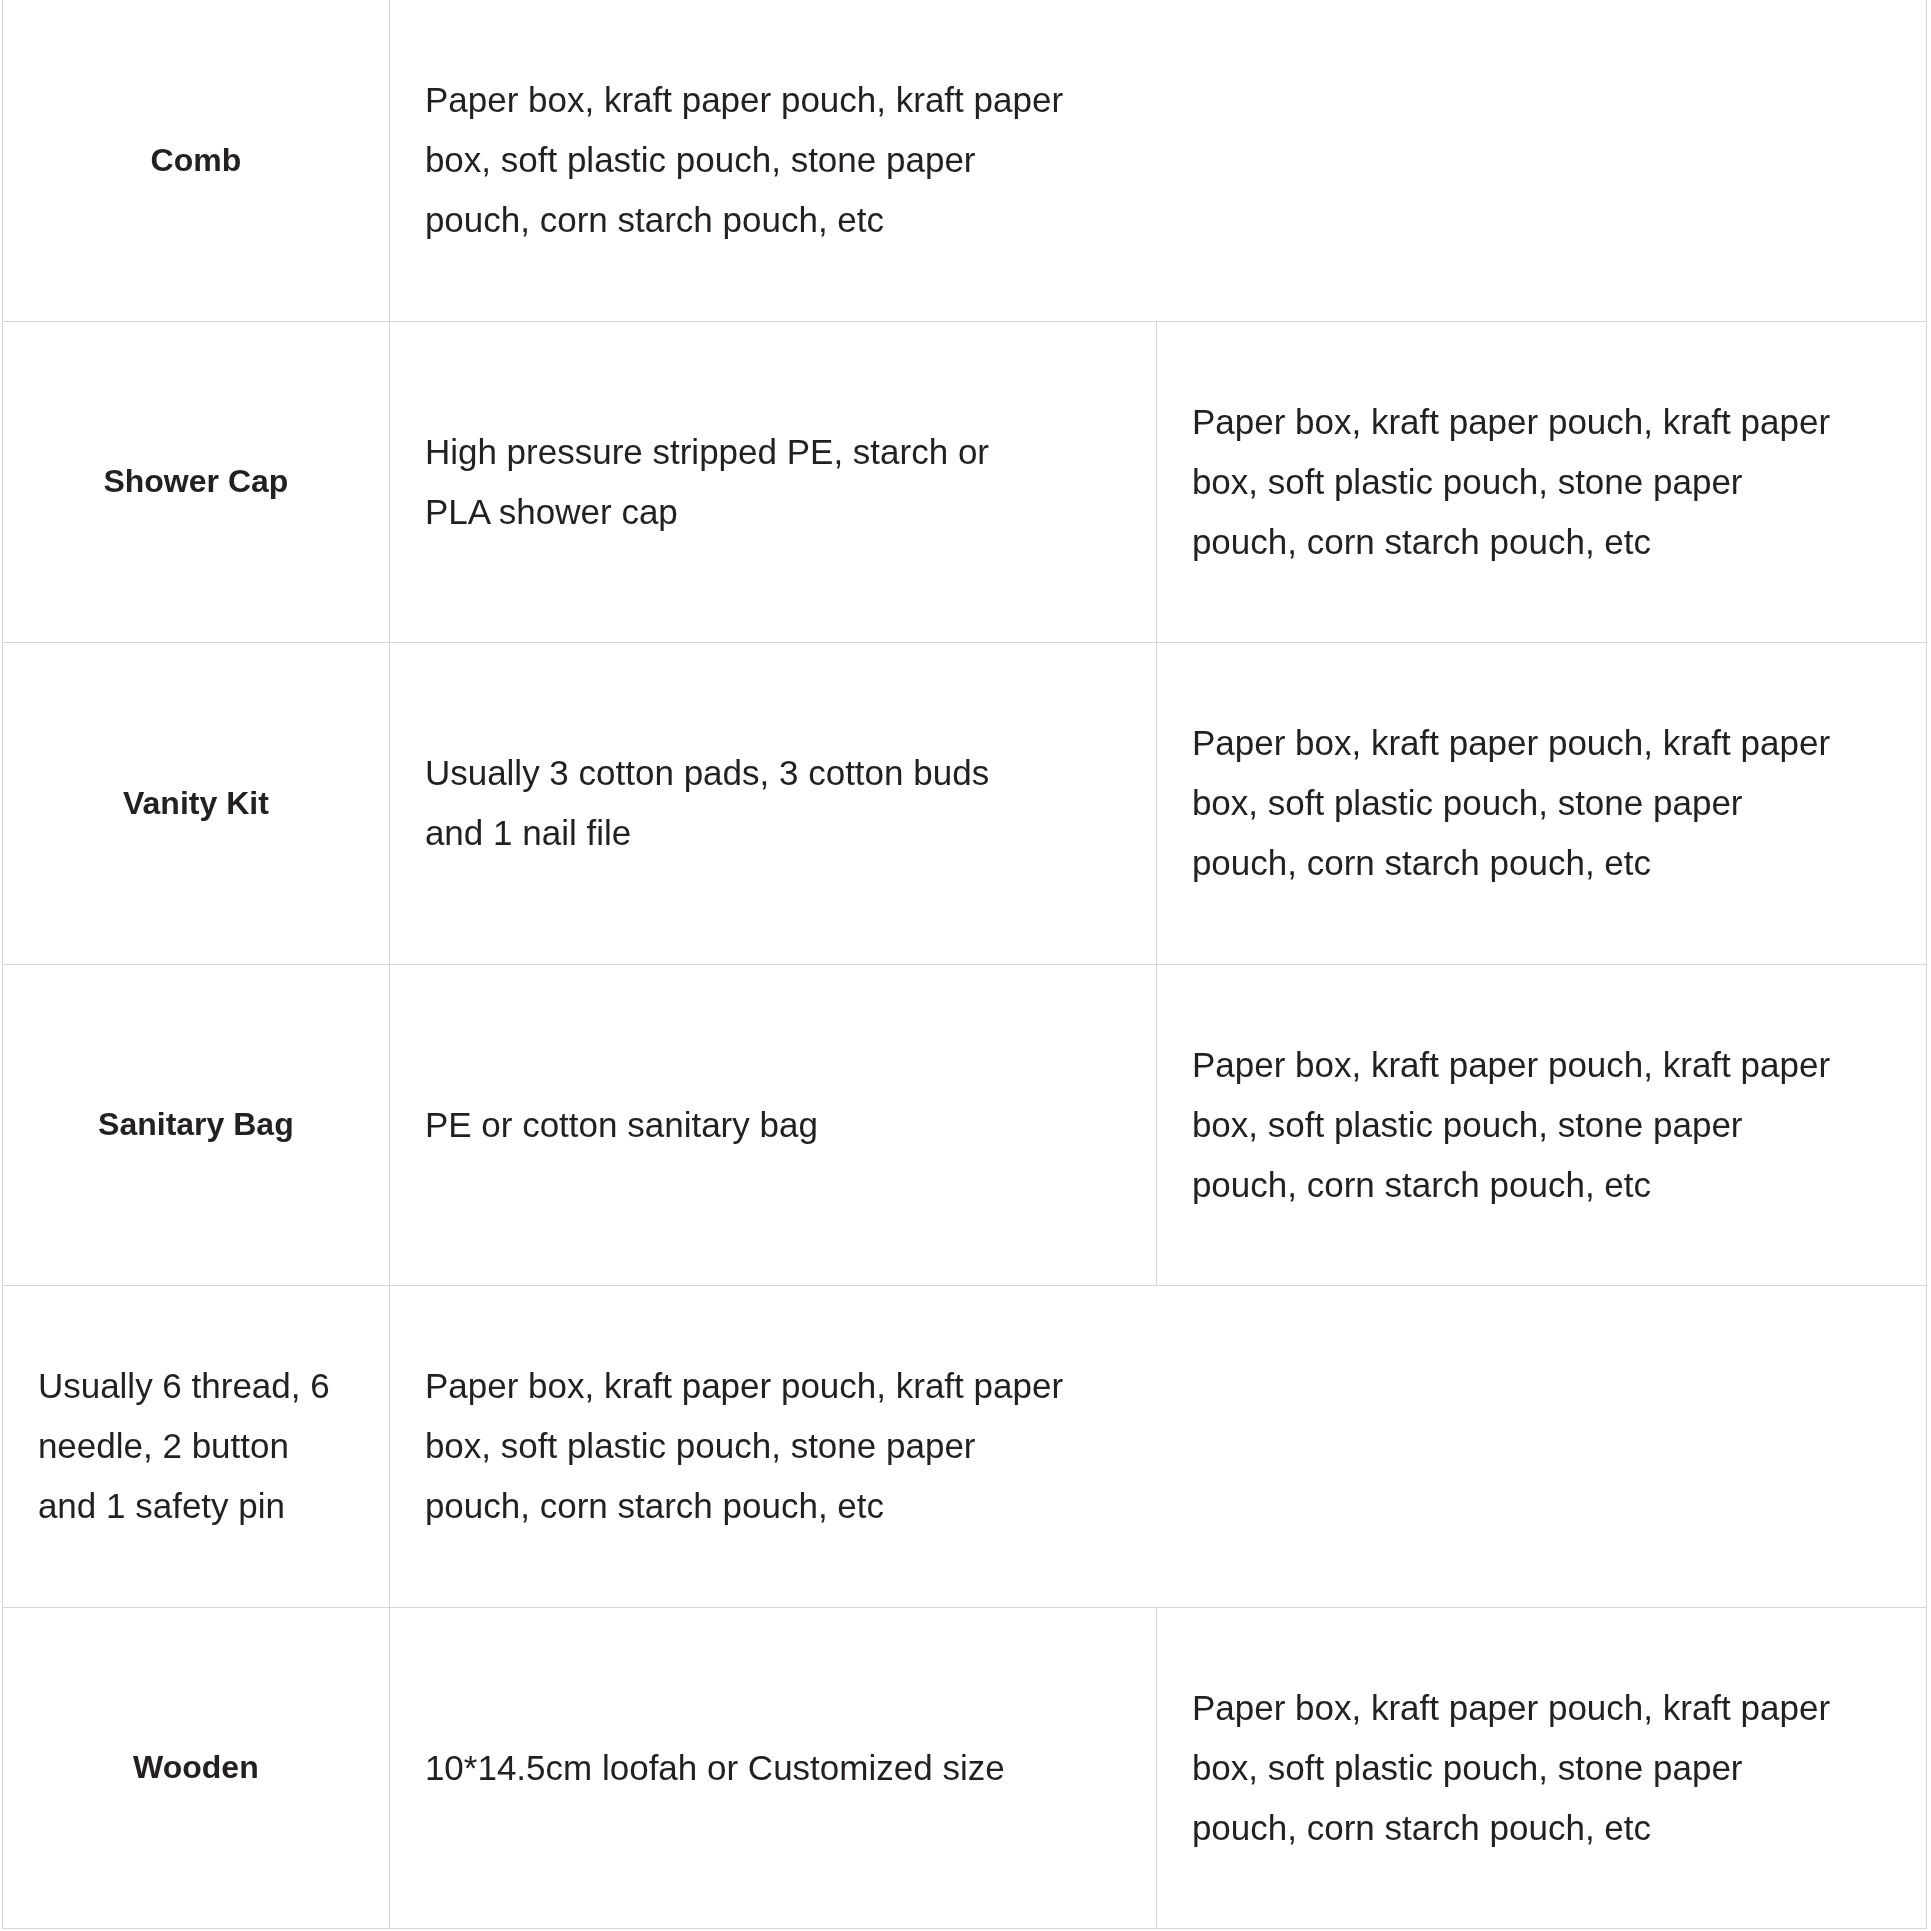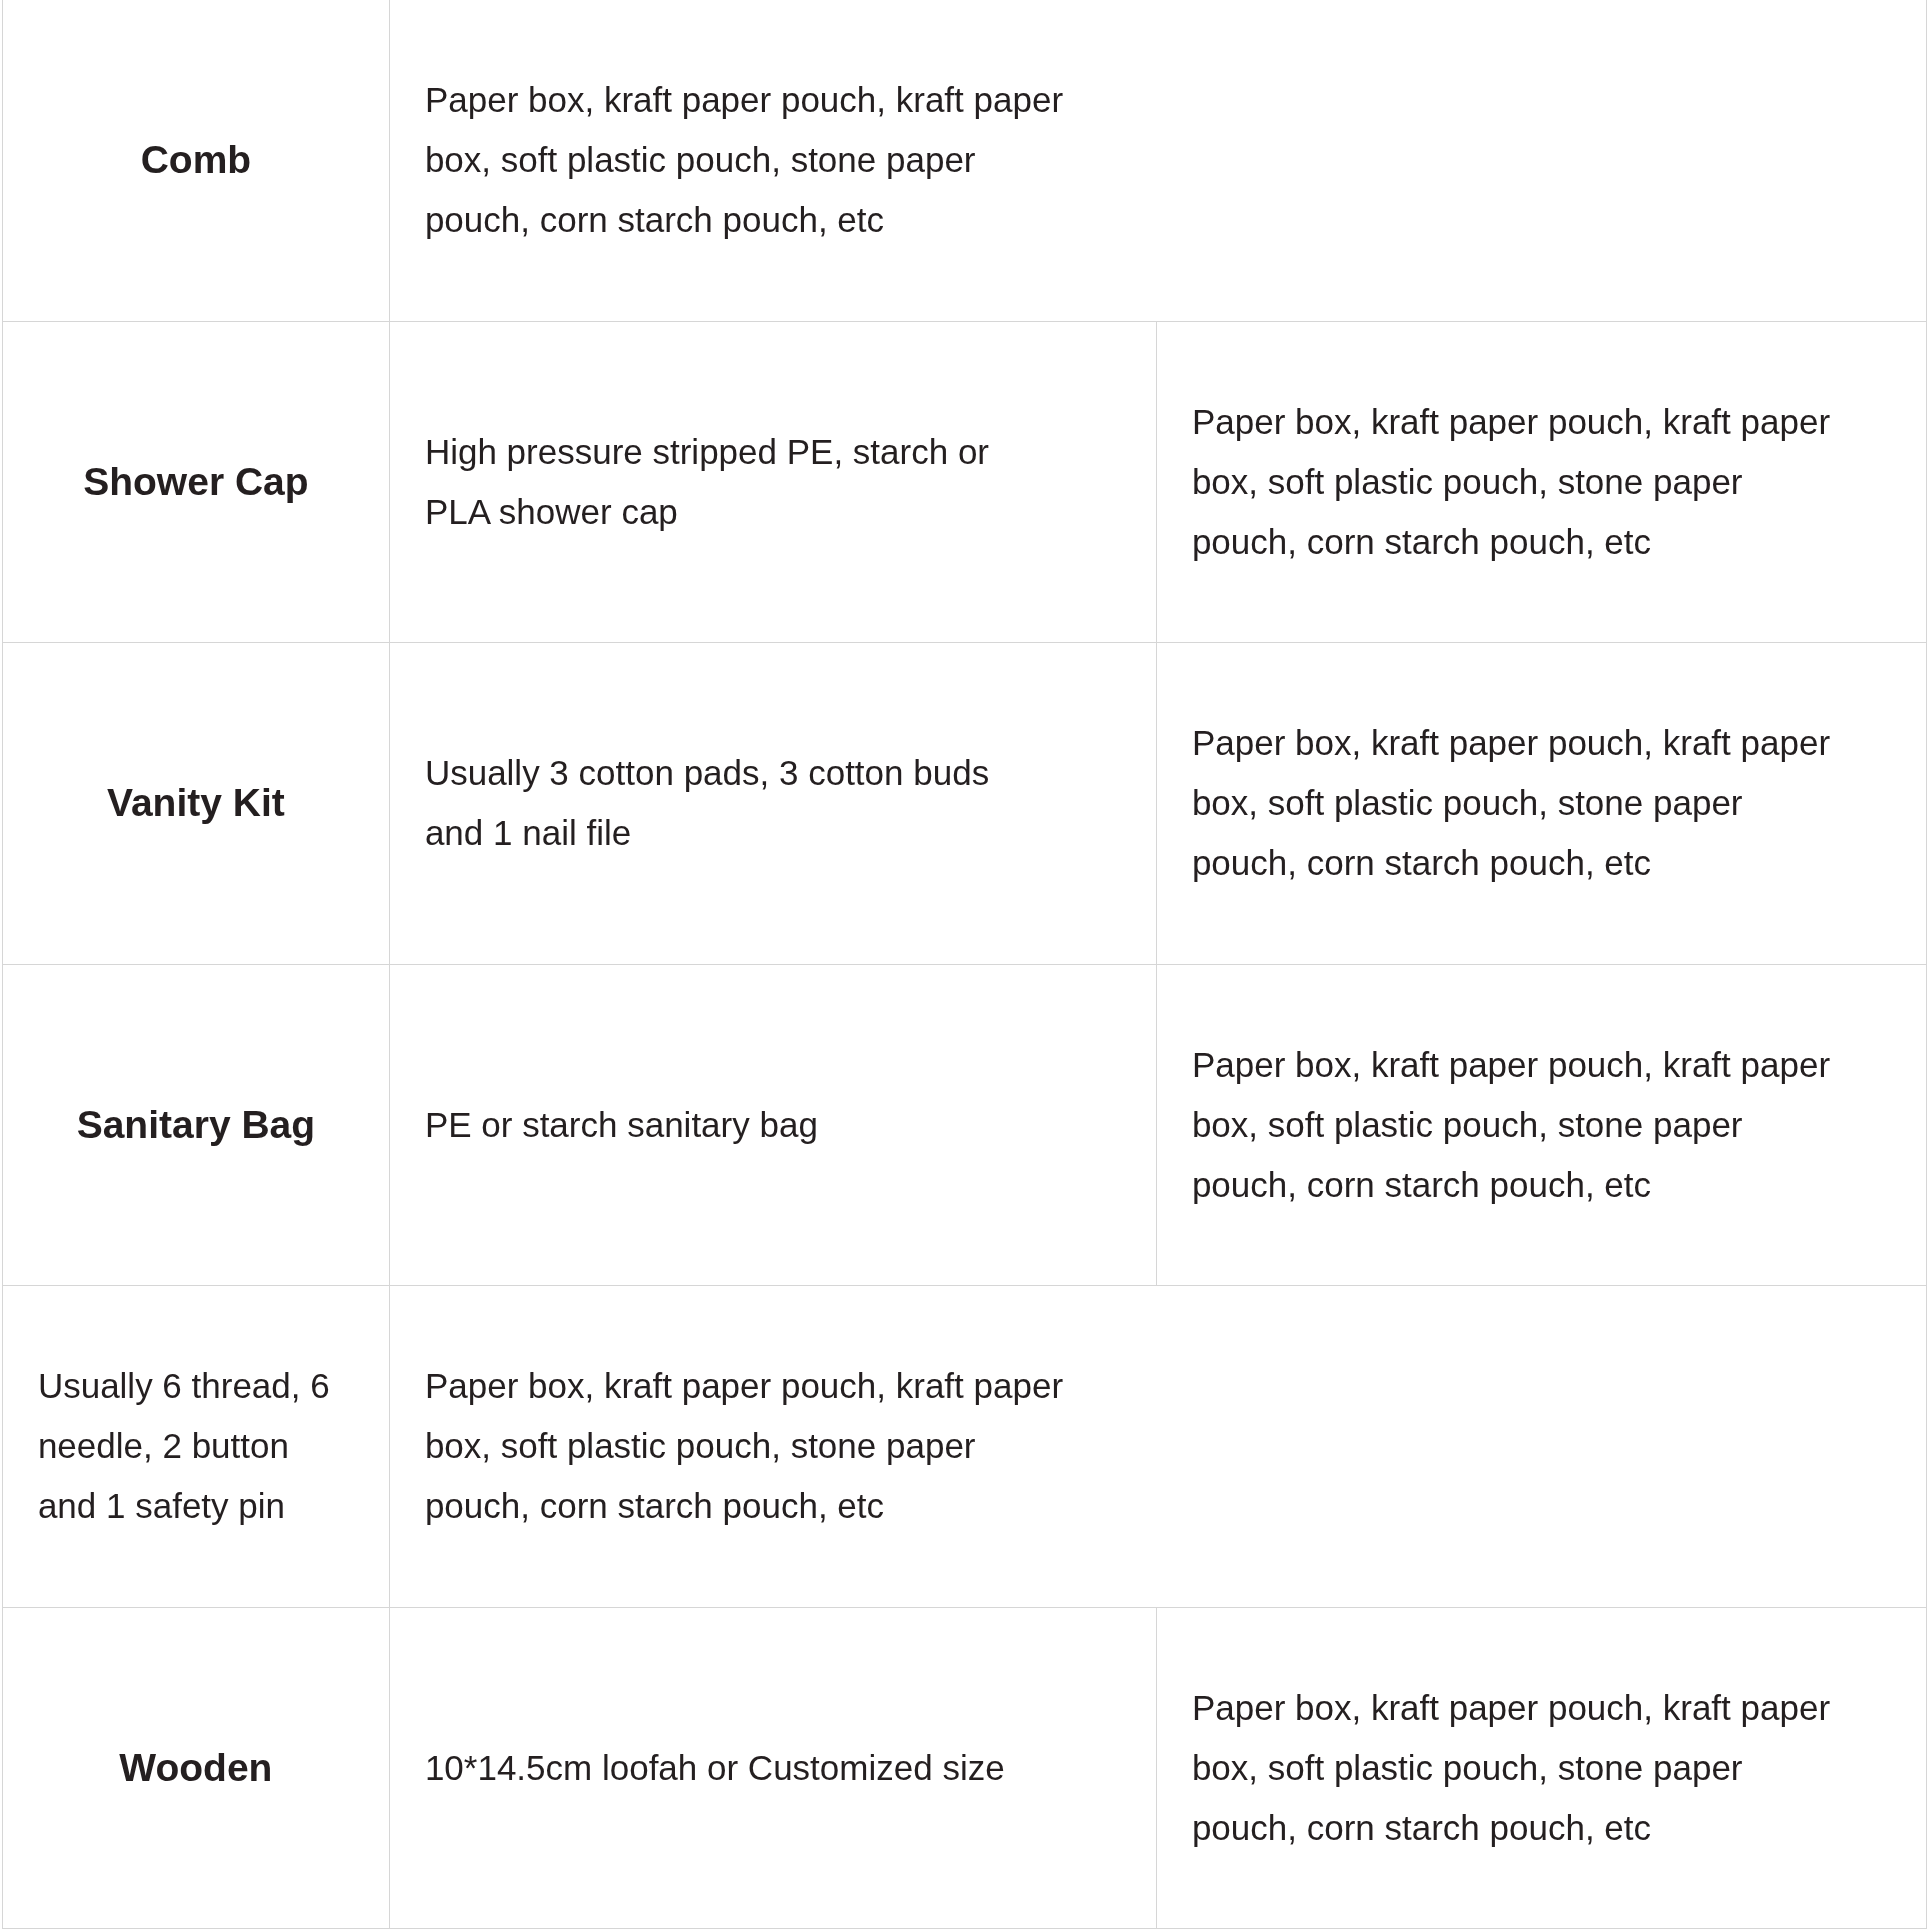--- a/index.html
+++ b/index.html
@@ -34,21 +34,21 @@
   .row + .row { border-top: 1.9px solid var(--border-color); }
   .cell + .cell { border-left: 1.9px solid var(--border-color); }
   .cell {
     display: flex;
     align-items: center;
     overflow: hidden;
   }
   .cell.name {
     justify-content: center;
     font-weight: bold;
-    font-size: 39px;
+    font-size: 32px;
     text-align: center;
   }
   .cell.desc, .cell.pack {
     padding-left: 35px;
     padding-right: 17.4px;
     font-size: 35px;
     line-height: 60px;
     white-space: pre-line;
   }
 </style>
@@ -77,21 +77,21 @@
     <div class="cell name">Vanity Kit</div>
     <div class="cell desc">Usually 3 cotton pads, 3 cotton buds
 and 1 nail file</div>
     <div class="cell pack">Paper box, kraft paper pouch, kraft paper
 box, soft plastic pouch, stone paper
 pouch, corn starch pouch, etc</div>
   </div>
 
   <div class="row">
     <div class="cell name">Sanitary Bag</div>
-    <div class="cell desc">PE or starch sanitary bag</div>
+    <div class="cell desc">PE or cotton sanitary bag</div>
     <div class="cell pack">Paper box, kraft paper pouch, kraft paper
 box, soft plastic pouch, stone paper
 pouch, corn starch pouch, etc</div>
   </div>
 
   <div class="row">
     <div class="cell desc">Usually 6 thread, 6 needle, 2 button
 and 1 safety pin</div>
     <div class="cell pack">Paper box, kraft paper pouch, kraft paper
 box, soft plastic pouch, stone paper

